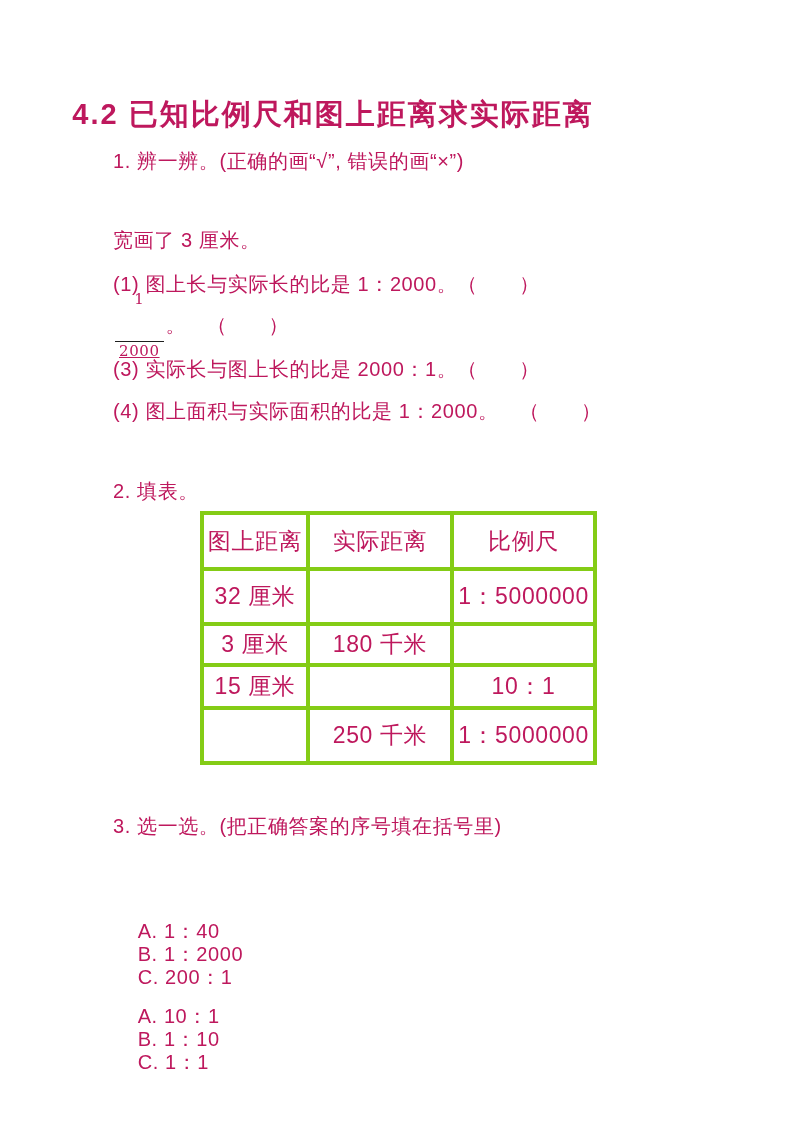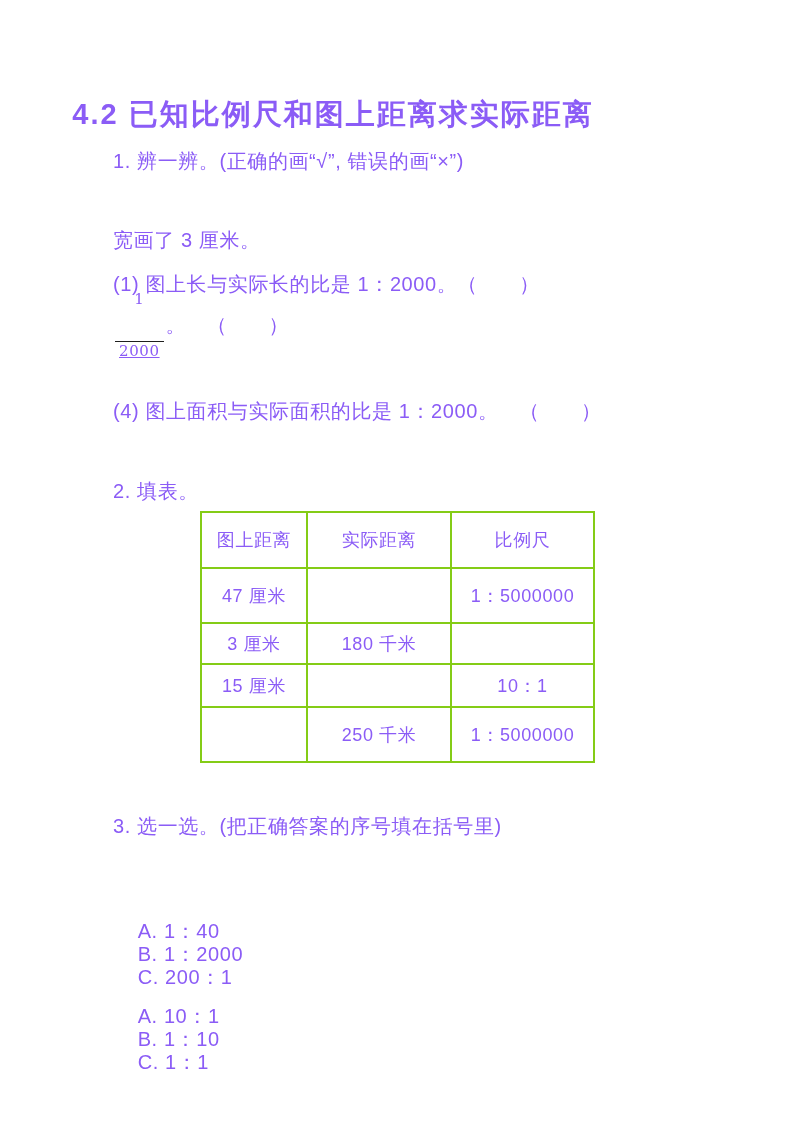--- a/index.html
+++ b/index.html
@@ -6,21 +6,21 @@
     margin: 0;
     padding: 0;
     background: #ffffff;
     overflow: hidden;
   }
   .page {
     position: relative;
     width: 666px;
     height: 1122px;
     background: #ffffff;
-    color: #8b5cf6;
+    color: #be185d;
     font-family: "Liberation Sans", "DejaVu Sans", sans-serif;
   }
   .doc-title {
     position: absolute;
     top: 95px;
     left: 0;
     width: 100%;
     text-align: center;
     font-size: 29px;
     font-weight: 600;
@@ -51,24 +51,24 @@
   .frac .num { display: block; padding: 0 4px; }
   .frac .den { display: block; border-top: 1.5px solid #1f1f1f; padding: 1px 4px 0 4px; text-decoration: underline; }
   .fill-table {
     position: absolute;
     left: 200px;
     top: 511px;
     border-collapse: collapse;
     table-layout: fixed;
   }
   .fill-table td {
-    border: 2px solid #84cc16;
+    border: 4px solid #84cc16;
     text-align: center;
     vertical-align: middle;
-    font-size: 18px;
+    font-size: 23px;
     letter-spacing: 0.6px;
     padding: 0;
     white-space: pre;
   }
   .opt-a { display: inline-block; width: 145px; }
   .opt-b { display: inline-block; width: 152px; }
   .opt-c { display: inline-block; }
 </style>
 </head>
 <body>
@@ -83,38 +83,39 @@
   <div class="line" style="top:273px">(1) 图上长与实际长的比是 1：2000。（　　）</div>
 
   <div class="line line-flex" style="top:303px;height:44px">
     <span class="frac">
       <span class="num">1</span>
       <span class="den">2000</span>
     </span>
     <span>。　（　　）</span>
   </div>
 
+  <div class="line" style="top:358px">(3) 实际长与图上长的比是 2000：1。（　　）</div>
   <div class="line" style="top:400px">(4) 图上面积与实际面积的比是 1：2000。　（　　）</div>
 
   <div class="line" style="top:480px">2. 填表。</div>
 
   <table class="fill-table">
     <colgroup>
       <col style="width:106px">
       <col style="width:144px">
       <col style="width:143px">
     </colgroup>
     <tbody>
       <tr style="height:56px">
         <td>图上距离</td>
         <td>实际距离</td>
         <td>比例尺</td>
       </tr>
       <tr style="height:55px">
-        <td>47 厘米</td>
+        <td>32 厘米</td>
         <td></td>
         <td>1：5000000</td>
       </tr>
       <tr style="height:41px">
         <td>3 厘米</td>
         <td>180 千米</td>
         <td></td>
       </tr>
       <tr style="height:43px">
         <td>15 厘米</td>

